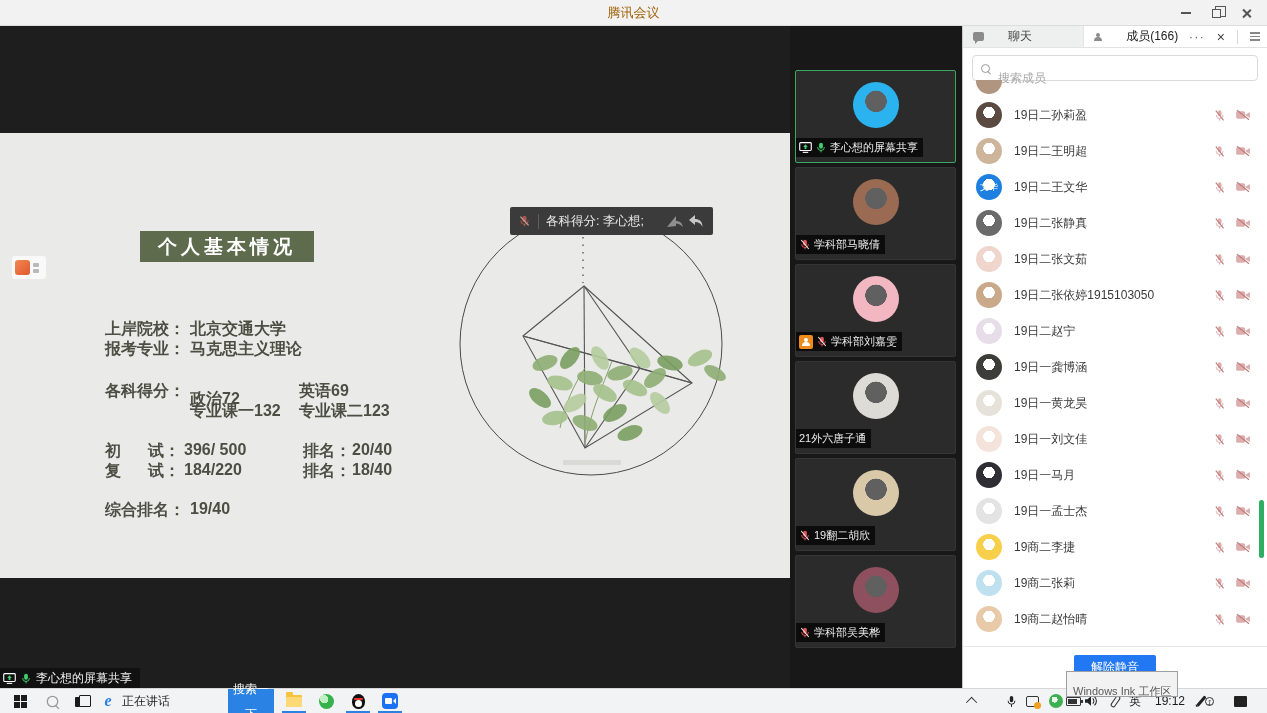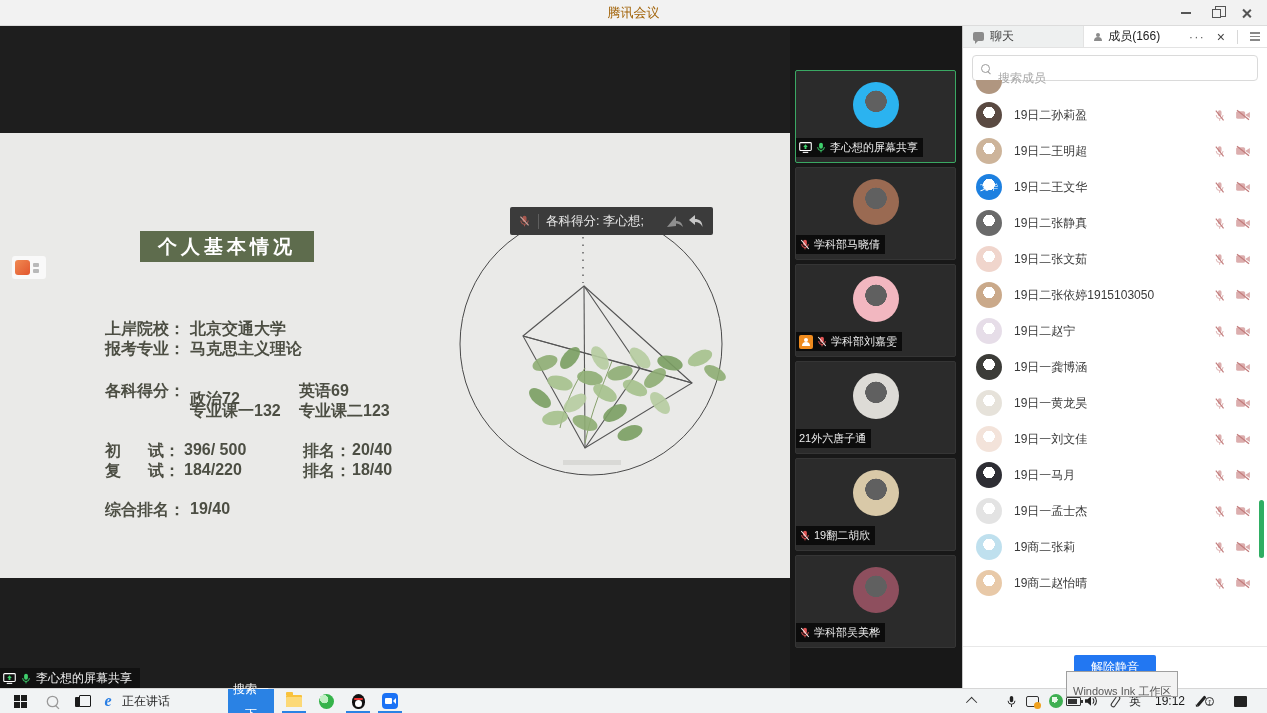--- a/index.html
+++ b/index.html
@@ -44,21 +44,21 @@
   .t-label{position:absolute;left:0;bottom:5px;display:flex;align-items:center;gap:3px;background:rgba(0,0,0,.72);
     padding:2px 5px 2px 3px;font-size:11px;color:#ededed;white-space:nowrap;max-width:158px;overflow:hidden;}
   .t-badge{width:14px;height:14px;background:#ef8b1e;border-radius:2px;display:flex;align-items:center;justify-content:center;}
   .person{position:relative;width:8px;height:8px;display:block;}
   .person:before{content:"";position:absolute;left:2px;top:0;width:4px;height:4px;border-radius:50%;background:#8b8b8b;}
   .person:after{content:"";position:absolute;left:0;top:4.5px;width:8px;height:4px;border-radius:4px 4px 0 0;background:#8b8b8b;}
   .person.white:before,.person.white:after{background:#fff;}
   
   .panel{position:absolute;left:962px;top:26px;width:305px;height:662px;background:#fff;border-left:1px solid #c9c9c9;}
   .tabs{position:relative;height:22px;display:flex;border-bottom:1px solid #e3e3e3;background:#fff;align-items:stretch;}
-  .tab{display:flex;align-items:center;gap:6px;font-size:12px;padding:0 10px;}
+  .tab{display:flex;align-items:center;gap:24px;font-size:12px;padding:0 10px;}
   .tab-chat{width:137px;background:#eef0f0;color:#444;border-right:1px solid #e3e3e3;}
   .tab-members{color:#222;width:118px;}
   .bubble{position:relative;width:11px;height:9px;background:#8b8b8b;border-radius:2px;display:block;}
   .bubble:after{content:"";position:absolute;left:2px;bottom:-3px;border:3px solid transparent;border-top-color:#8b8b8b;border-left-color:#8b8b8b;width:0;height:0;}
   .tab-actions{margin-left:auto;display:flex;align-items:center;gap:12px;padding-right:7px;color:#666;}
   .more-dots{font-size:13px;letter-spacing:1px;color:#666;line-height:10px;}
   .tab-close{font-size:14px;color:#444;}
   .tab-sep{width:1px;height:14px;background:#d8d8d8;}
   .menu-lines{display:flex;flex-direction:column;gap:2px;}
   .menu-lines i{display:block;width:10px;height:1.5px;background:#888;}
@@ -582,20 +582,39 @@
         <line x1="3.5" y1="2" x2="13" y2="14" stroke="#c27c7c" stroke-width="1.4"></line>
       </svg>
       <svg width="16" height="12" viewBox="0 0 18 14">
         <rect x="1" y="2.5" width="10.5" height="9" rx="2" fill="#dcaeae"></rect>
         <path d="M11.5 7 L17 3.5 V10.5 Z" fill="#dcaeae"></path>
         <line x1="2" y1="1.5" x2="16" y2="12.5" stroke="#c27c7c" stroke-width="1.4"></line>
       </svg>
     </span>
   </div>
       <div class="m-row">
+    <span class="m-avatar" style="background: radial-gradient(circle at 50% 40%, rgba(255, 255, 255, 0.2) 0px, rgba(255, 255, 255, 0.2) 28%, rgb(247, 207, 75) 29%);">
+          <i class="m-avatar-txt"></i>
+        </span>
+    <span class="m-name">19商二李捷</span>
+    <span class="m-icons">
+      <svg width="13" height="13" viewBox="0 0 16 16">
+        <rect x="6" y="1.5" width="4.5" height="7.5" rx="2.2" fill="#dcaeae"></rect>
+        <path d="M4 7.5a4.2 4.2 0 0 0 8.4 0" fill="none" stroke="#dcaeae" stroke-width="1.2"></path>
+        <line x1="8.2" y1="12" x2="8.2" y2="14.5" stroke="#dcaeae" stroke-width="1.2"></line>
+        <line x1="3.5" y1="2" x2="13" y2="14" stroke="#c27c7c" stroke-width="1.4"></line>
+      </svg>
+      <svg width="16" height="12" viewBox="0 0 18 14">
+        <rect x="1" y="2.5" width="10.5" height="9" rx="2" fill="#dcaeae"></rect>
+        <path d="M11.5 7 L17 3.5 V10.5 Z" fill="#dcaeae"></path>
+        <line x1="2" y1="1.5" x2="16" y2="12.5" stroke="#c27c7c" stroke-width="1.4"></line>
+      </svg>
+    </span>
+  </div>
+      <div class="m-row">
     <span class="m-avatar" style="background: radial-gradient(circle at 50% 40%, rgba(255, 255, 255, 0.2) 0px, rgba(255, 255, 255, 0.2) 28%, rgb(191, 224, 238) 29%);">
           <i class="m-avatar-txt"></i>
         </span>
     <span class="m-name">19商二张莉</span>
     <span class="m-icons">
       <svg width="13" height="13" viewBox="0 0 16 16">
         <rect x="6" y="1.5" width="4.5" height="7.5" rx="2.2" fill="#dcaeae"></rect>
         <path d="M4 7.5a4.2 4.2 0 0 0 8.4 0" fill="none" stroke="#dcaeae" stroke-width="1.2"></path>
         <line x1="8.2" y1="12" x2="8.2" y2="14.5" stroke="#dcaeae" stroke-width="1.2"></line>
         <line x1="3.5" y1="2" x2="13" y2="14" stroke="#c27c7c" stroke-width="1.4"></line>

